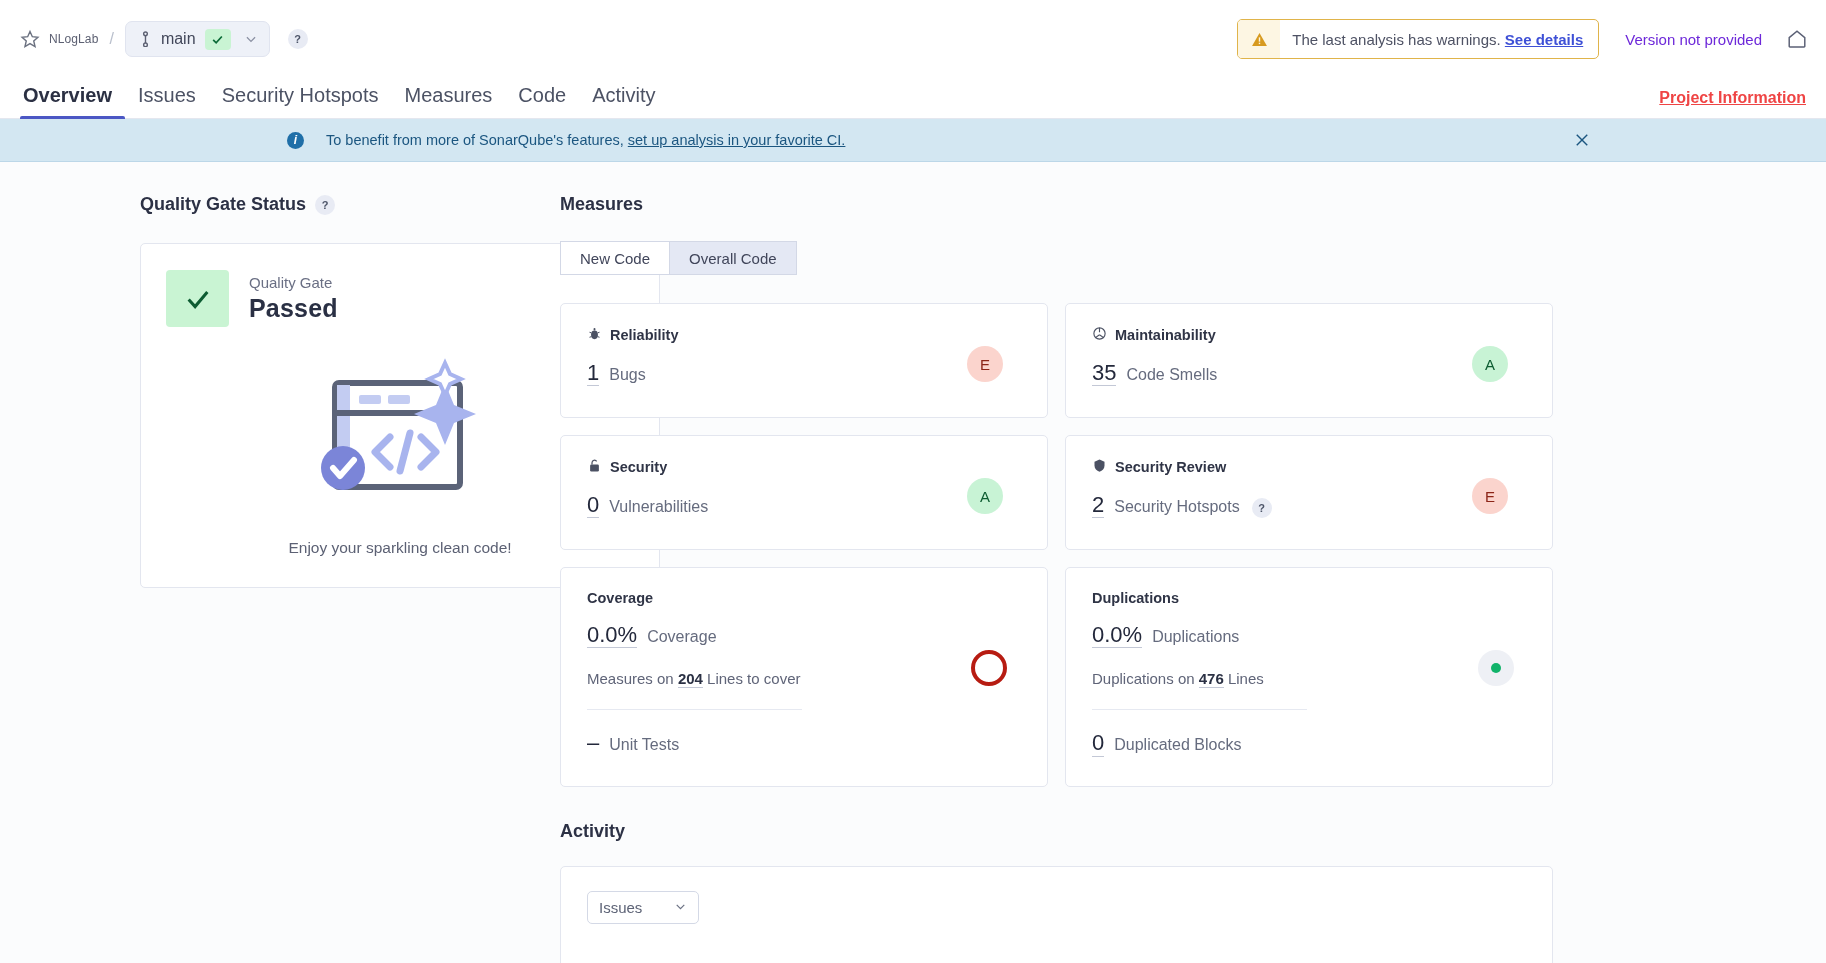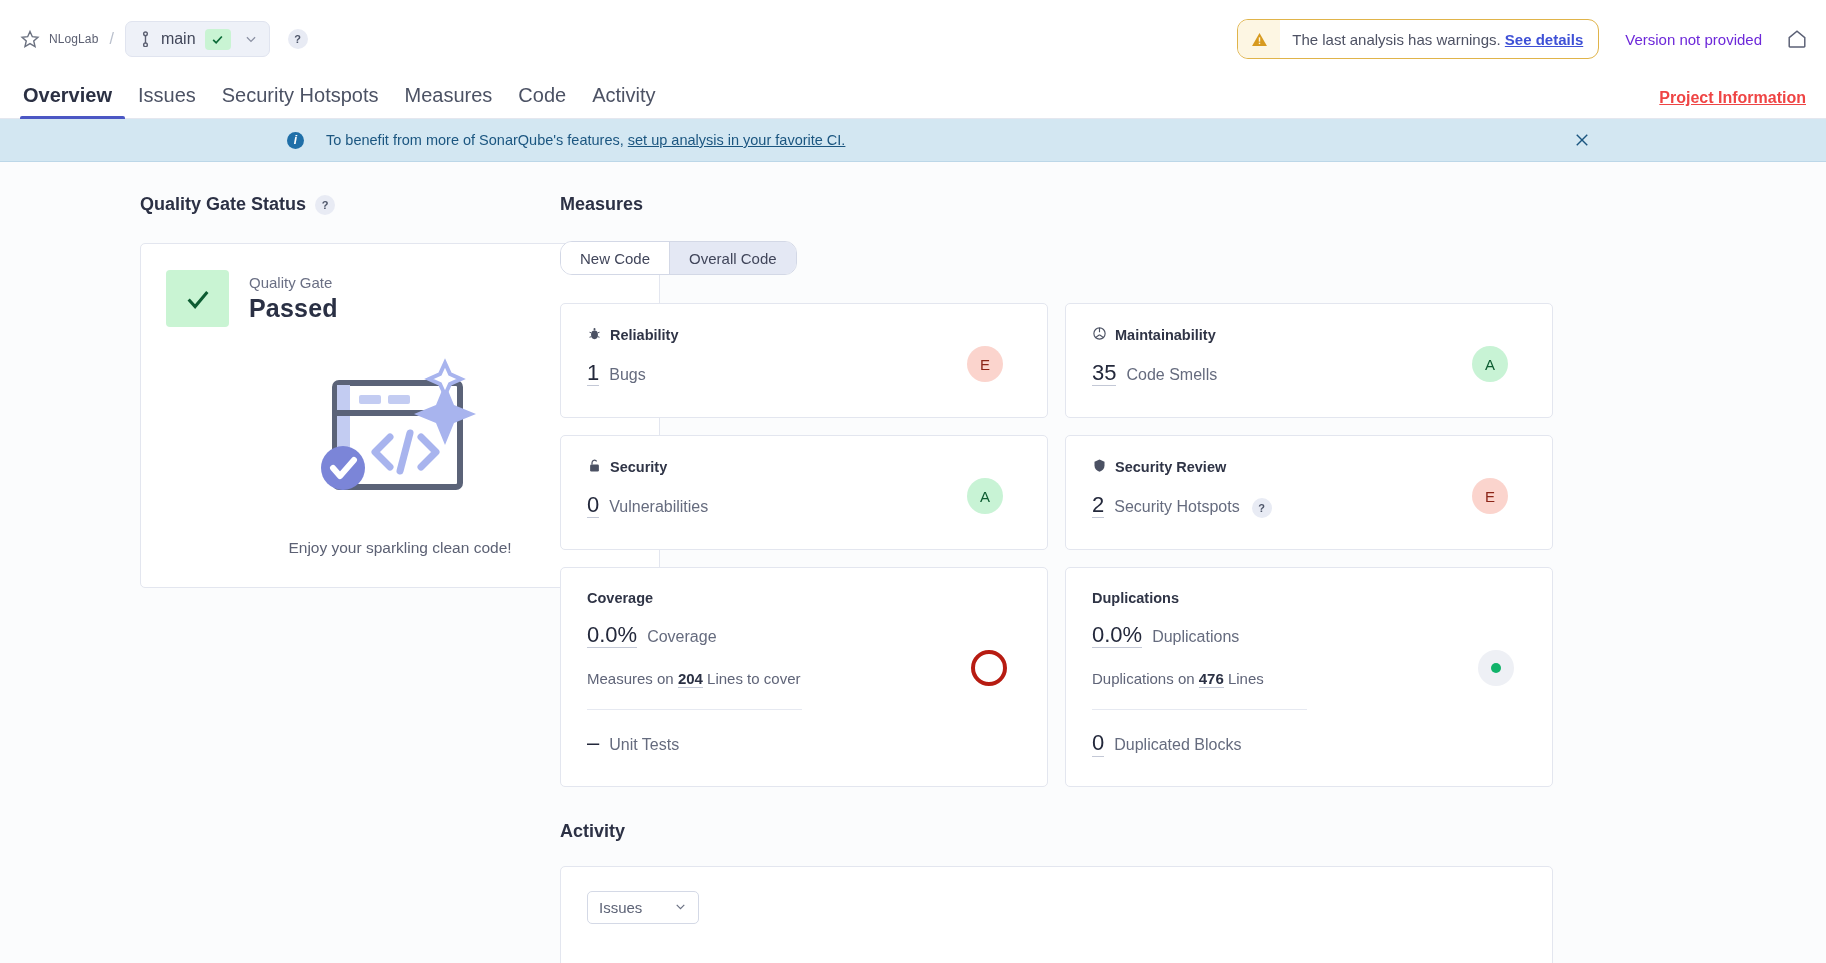--- a/index.html
+++ b/index.html
@@ -43,21 +43,21 @@
     font-size: 11px; font-weight: bold;
     display: inline-flex; align-items: center; justify-content: center;
     margin-left: 18px; flex: none;
   }
 
   .topbar-right {
     margin-left: auto; display: flex; align-items: center; gap: 0;
   }
   .warn-box {
     display: flex; align-items: center; gap: 7px;
-    border: 1px solid #e0b44a; border-radius: 11px;
+    border: 1px solid #e0b44a; border-radius: 5px;
     height: 40px; overflow: hidden; background: #fff;
   }
   .warn-ico-wrap {
     width: 42px; height: 100%; background: #fdf6e3;
     display: flex; align-items: center; justify-content: center;
   }
   .warn-ico { width: 17px; height: 17px; color: #d79a1f; }
   .warn-text { font-size: 15px; color: #4e5264; padding: 0 15px 0 5px; white-space: nowrap; }
   .warn-link { color: #3e50d6; font-weight: bold; text-decoration: underline; cursor: pointer; }
   .version-txt { font-size: 15px; color: #6d28d9; margin-left: 26px; white-space: nowrap; }
@@ -136,21 +136,21 @@
   .qg-illus { display: flex; justify-content: center; margin-top: 28px; }
   .qg-caption {
     text-align: center; margin-top: 36px;
     font-size: 15.5px; color: #5c6174;
   }
 
   
   .col-right { flex: 1; padding-right: 60px; }
   .toggle {
     display: inline-flex; margin-top: 26px;
-    border: 1px solid #d3d8e6; border-radius: 12px; overflow: hidden;
+    border: 1px solid #d3d8e6; border-radius: 0; overflow: hidden;
     background: #fff;
     justify-content: space-between;
   }
   .toggle-btn {
     font-size: 15px; color: #40455a; padding: 0 19px;
     height: 32px; display: flex; align-items: center;
     cursor: pointer; background: #fff; white-space: nowrap;
   }
   .toggle-btn + .toggle-btn { border-left: 1px solid #d3d8e6; }
   .toggle-btn.selected { background: #e4e8f4; font-weight: normal; }

